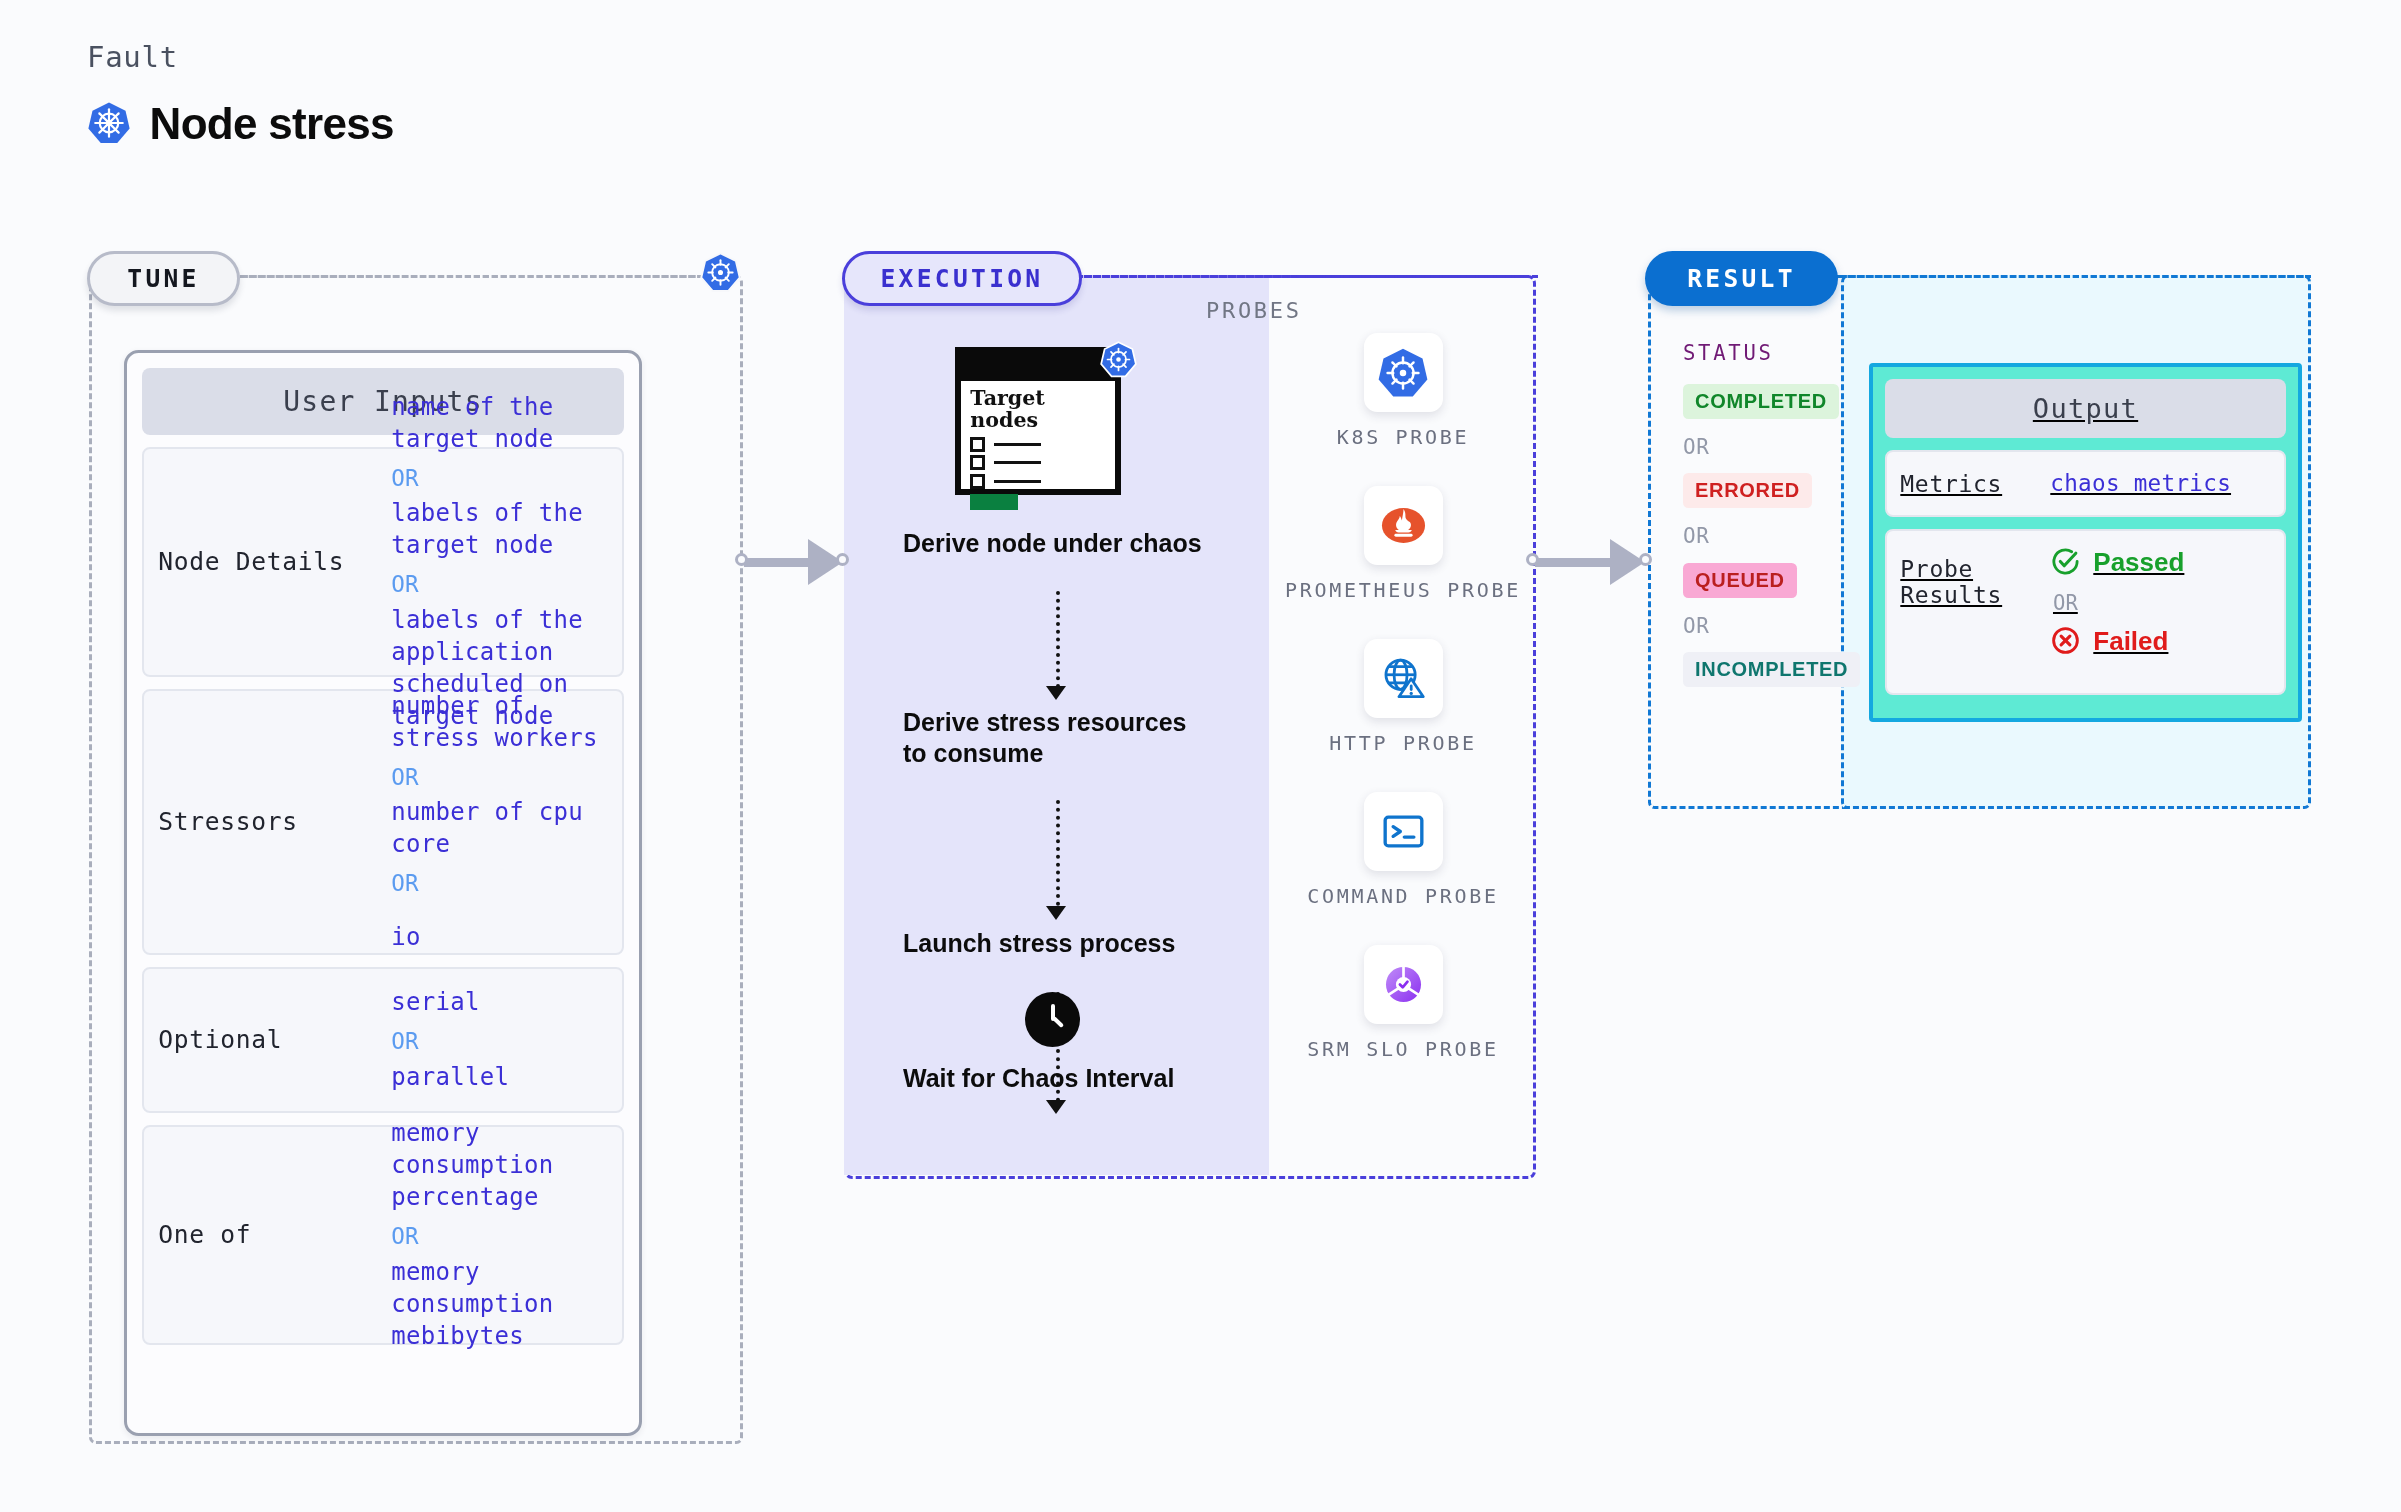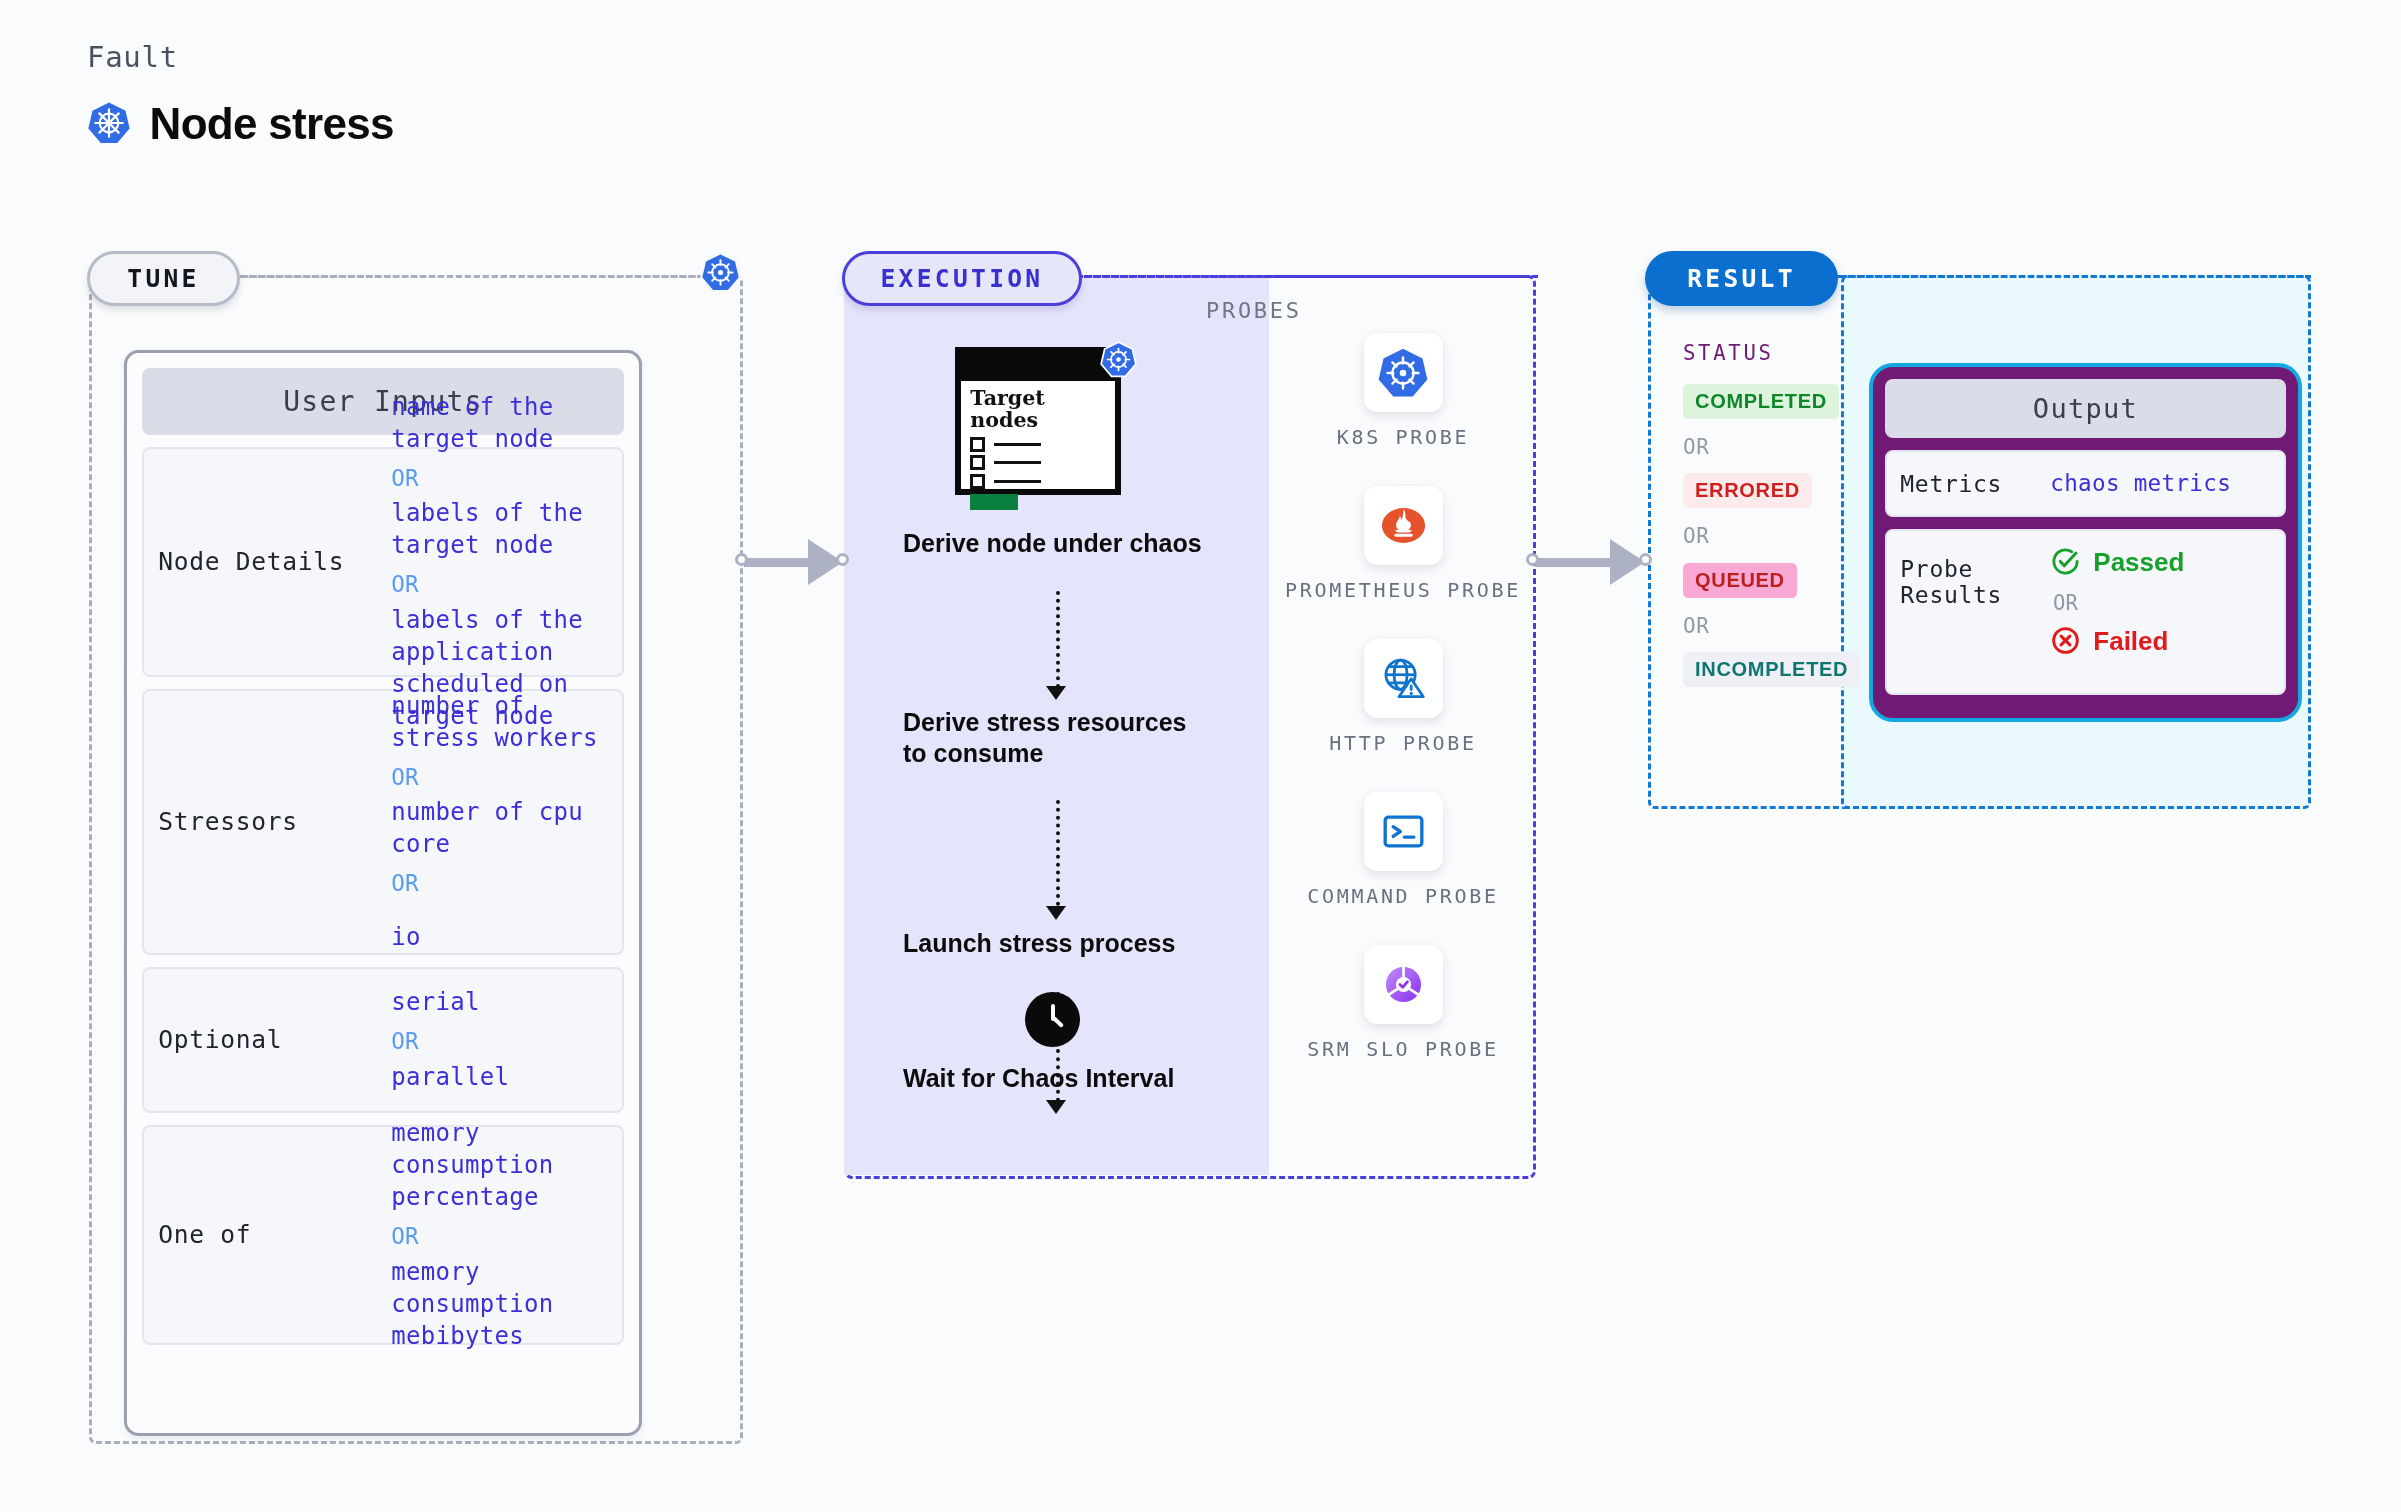--- a/index.html
+++ b/index.html
@@ -193,22 +193,22 @@
     display:inline-block;border-radius:5.3px;padding:6px 12px;
     font-family:"Liberation Sans", sans-serif;font-weight:bold;
     font-size:20px;letter-spacing:0.7px;
   }
   .sor{
     font-family:"DejaVu Sans Mono", monospace;font-size:21px;
     color:#9298a8;margin:16px 0 14.6px;letter-spacing:0.7px;
   }
   #out-card{
     position:absolute;left:1869px;top:363px;width:433px;height:359px;
-    background:#701a75;border:4px solid #14a8e0;border-radius:24px;
-    box-sizing:border-box;padding:12px;z-index:4;
+    background:#5eead4;border:4px solid #14a8e0;border-radius:4px;
+    box-sizing:border-box;padding:12px;z-index:4;text-decoration:underline;
   }
   #out-card .tbl-head{height:59px;font-size:27px;}
   #out-card .tbl-row{padding:14.6px 6.7px 14.6px 13.3px;}
   #out-card .tbl-row .k{width:150px;font-size:23px;}
   #out-card .v .val{font-size:22.6px;}
   .pr-line{display:flex;align-items:center;gap:12px;}
   .pr-txt{
     font-family:"Liberation Sans", sans-serif;font-weight:bold;font-size:26px;
   }
   .pr-or{

